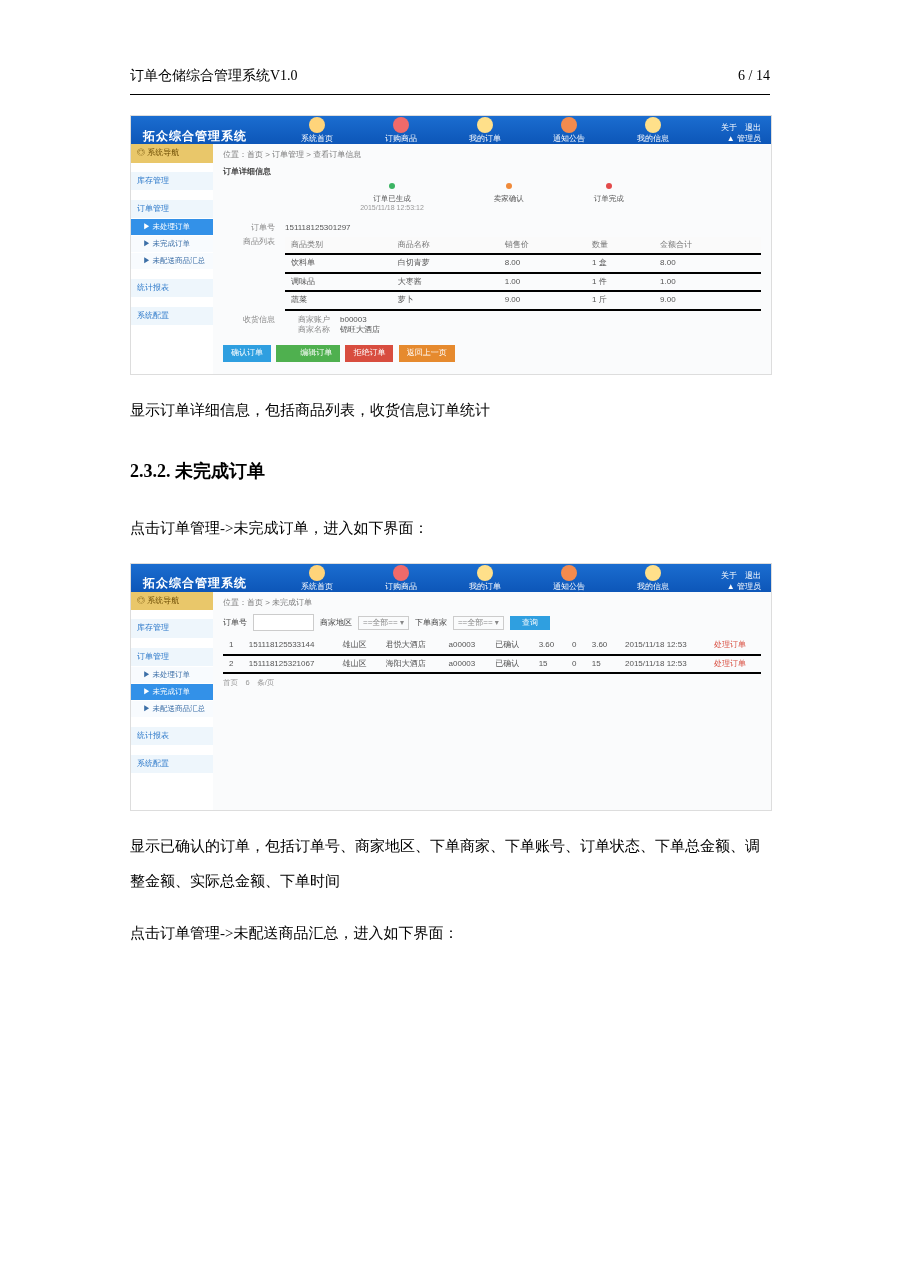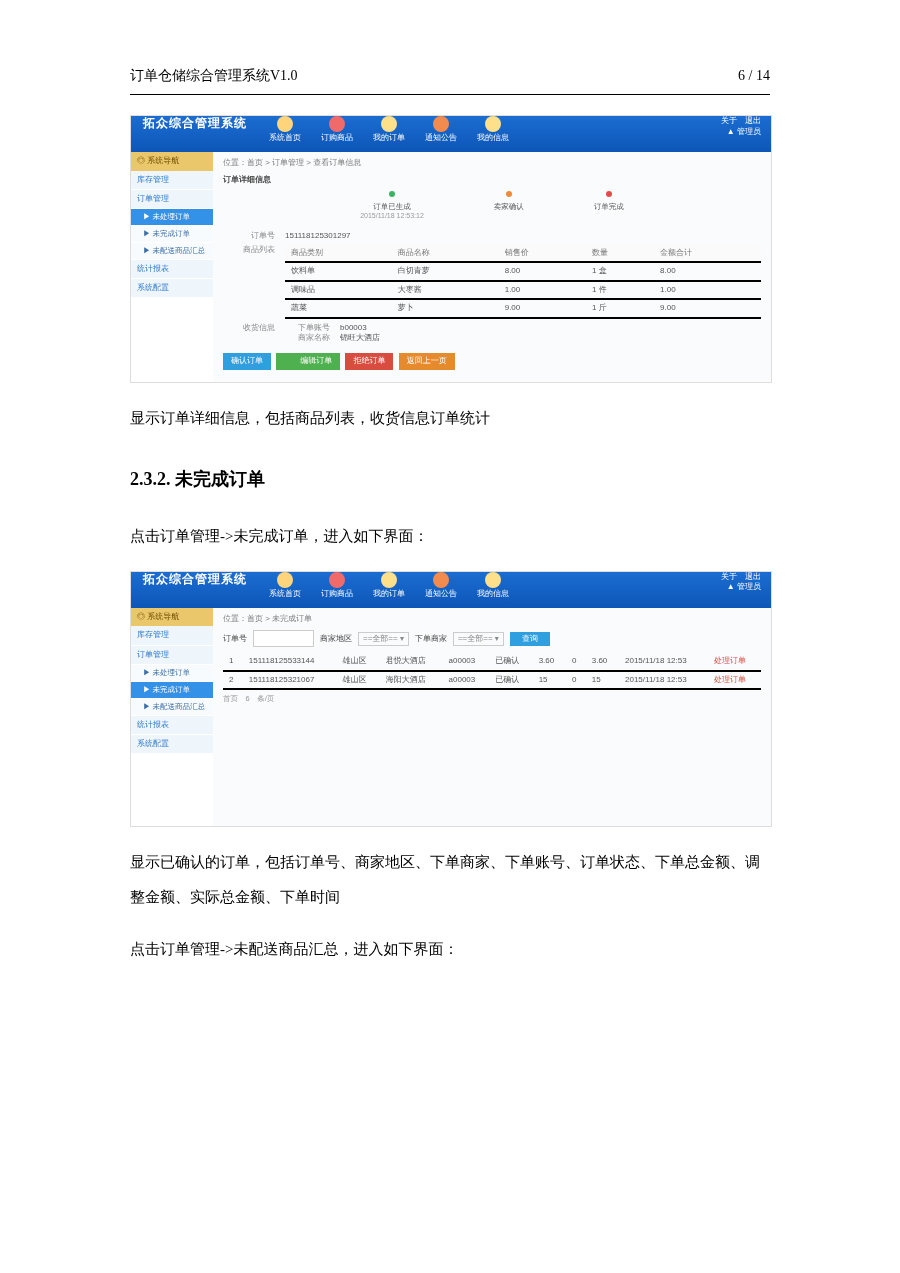--- a/index.html
+++ b/index.html
@@ -3,29 +3,29 @@
 <meta charset="utf-8">
 <style>
   body { font-family: "SimSun", "Times New Roman", serif; margin:0; background:#fff; }
   .page { width:900px; margin:0 auto; padding:60px 130px 60px 130px; box-sizing:border-box; font-size:15px; line-height:2.3; color:#000; }
   .hdr { display:flex; justify-content:space-between; font-size:14px; border-bottom:1px solid #000; padding-bottom:2px; margin-bottom:20px; }
   .para { margin:18px 0; }
   .h { font-size:18px; font-weight:bold; margin:24px 0 18px 0; }
 
   
   .shot { font-family:"Microsoft YaHei","Helvetica Neue",Arial,sans-serif; font-size:8px; line-height:1.3; color:#444; border:1px solid #ddd; width:100%; }
-  .topbar { background:linear-gradient(#1b6dd0,#0d56b8); color:#fff; display:flex; align-items:flex-start; height:36px; }
+  .topbar { background:linear-gradient(#1b6dd0,#0d56b8); color:#fff; display:flex; align-items:flex-end; height:28px;gap:32px; }
   .logo { font-size:12px; font-weight:bold; padding:0 12px; letter-spacing:1px; }
   .navitem { text-align:center; padding:0 10px; font-size:8px; }
   .navicon { width:16px; height:16px; border-radius:50%; background:#ffd47a; margin:0 auto 1px; }
   .userarea { margin-left:auto; padding:0 10px; font-size:8px; text-align:right; }
   .body { display:flex; }
   .sidebar { width:82px; }
   .sbhead { background:#e9c76a; color:#6a4a00; padding:4px 6px; font-size:8px; }
-  .sbitem { padding:4px 6px; background:#eef6fc; color:#2a77c9; border-bottom:1px solid #fff; }
+  .sbitem { padding:4px 6px; background:#eef6fc; color:#2a77c9; border-bottom:1px solid #fff;margin-top:9px; }
   .sbsub  { padding:3px 6px 3px 12px; background:#f8fbfe; color:#3c6fa7; font-size:7.5px; border-bottom:1px solid #fff; }
   .sbsub.active { background:#3391e8; color:#fff; }
   .content { flex:1; background:#fafbfc; padding:6px 10px 12px; }
   .breadc { color:#7a7a7a; font-size:8px; margin-bottom:6px; }
   .panel-t { font-size:8px; font-weight:bold; margin-bottom:6px; }
   .progress { display:flex; justify-content:center; gap:70px; margin:6px 0 10px; }
   .stepdot { width:6px; height:6px; border-radius:50%; display:inline-block; margin-bottom:2px; }
   .dotA { background:#3bb463; } .dotB { background:#f08a3a; } .dotC { background:#e34a4a; }
   .step { text-align:center; font-size:7.5px; color:#555; }
   .step .sub { font-size:7px; color:#999; }
@@ -126,21 +126,21 @@
                     <td class="right">9.00</td>
                   </tr>
           </tbody>
               </table>
         </div>
       </div>
       <div class="kv">
             <div class="k">收货信息</div>
         <div>
           <div class="kv" style="margin:0;">
-                <div class="k" style="width:45px;">下单账号</div>
+                <div class="k" style="width:45px;">商家账户</div>
                 <div>b00003</div>
               </div>
           <div class="kv" style="margin:0;">
                 <div class="k" style="width:45px;">商家名称</div>
                 <div>锦旺大酒店</div>
               </div>
         </div>
       </div>
       <div class="btnrow">
         <span class="btn b-blue">确认订单</span>

